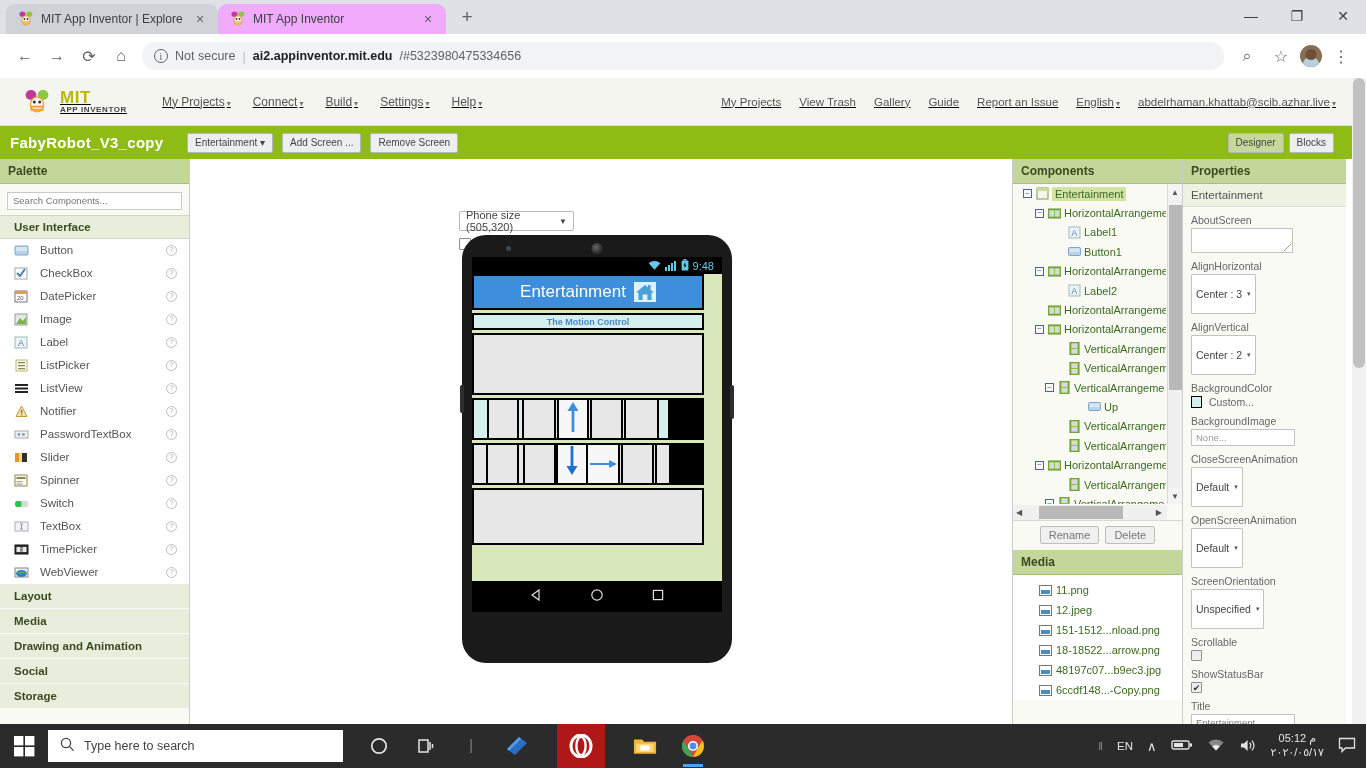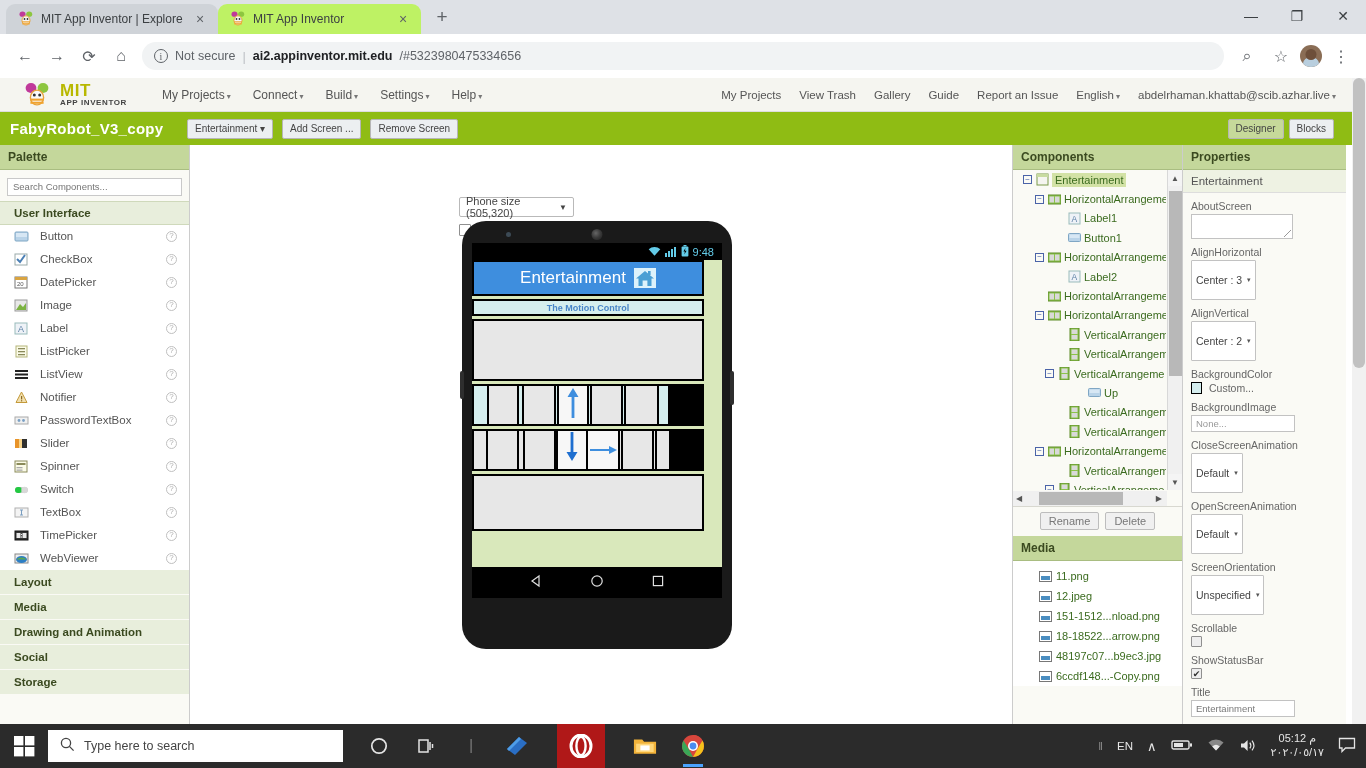--- a/index.html
+++ b/index.html
@@ -11,21 +11,21 @@
 
   
   .browser-chrome { width: 1366px; background: #dee1e6; }
   .tabstrip { height: 34px; display: flex; align-items: flex-end; padding-left: 6px; position: relative; }
   .tab {
     height: 30px; display: flex; align-items: center; gap: 7px;
     padding: 0 10px 0 12px; border-radius: 9px 9px 0 0;
     font-size: 12px; color: #3c4043; position: relative; min-width: 150px;
   }
   .tab.inactive { background: #cfd3d8; width: 212px; }
-  .tab.active { background: #bef264; width: 203px; }
+  .tab.active { background: #f0abfc; width: 228px; }
   .tab-title { flex: 1; white-space: nowrap; overflow: hidden; text-overflow: clip; font-size: 12px; }
   .tab-close { font-size: 14px; color: #5f6368; width: 16px; text-align: center; line-height: 1; }
   .newtab { margin-left: 8px; margin-bottom: 4px; font-size: 19px; color: #5f6368; width: 26px; height: 26px;
             display:flex; align-items:center; justify-content:center; }
   .ai-logo { width: 16px; height: 16px; position: relative; flex: none; }
 
   .wincontrols { position: absolute; right: 0; top: 0; display: flex; height: 32px; }
   .wincontrols div { width: 46px; display: flex; align-items: center; justify-content: center;
                      color: #3c4043; font-size: 14px; }
 
@@ -47,22 +47,23 @@
   .avatar-sm { width: 22px; height: 22px; border-radius: 50%; background:#8a6d55; position:relative; overflow:hidden; }
   .avatar-sm::after { content:''; position:absolute; left:50%; top:55%; transform:translateX(-50%);
      width:16px; height:13px; border-radius:50% 50% 0 0; background:#b8cede; }
   .avatar-sm::before { content:''; position:absolute; left:50%; top:16%; transform:translateX(-50%);
      width:11px; height:11px; border-radius:50%; background:#6d4f3a; z-index:2; }
 
   
   .page { width: 1366px; height: 690px; background: #fff; position: relative; overflow: hidden; }
 
   .ai-header {
-    height: 34px; background: #f5f5f0; display: flex; align-items: center;
+    height: 48px; background: #f5f5f0; display: flex; align-items: center;
     border-bottom: 1px solid #ddd;
+    text-decoration: underline;
   }
   .brand { display: flex; align-items: center; padding-left: 22px; width: 162px; gap: 6px; }
   .brand-logo { width: 32px; height: 26px; position: relative; }
   .brand-text { line-height: 1; }
   .brand-mit { font-size: 17px; font-weight: bold; color: #b8b800; letter-spacing: .5px; }
   .brand-sub { font-size: 8px; font-weight: bold; color: #444; letter-spacing: .6px; }
 
   .topmenu { display: flex; align-items: center; gap: 22px; font-size: 12px; color: #555; }
   .topmenu .mi { cursor: default; }
   .caret { font-size: 8px; color: #777; margin-left: 2px; }

